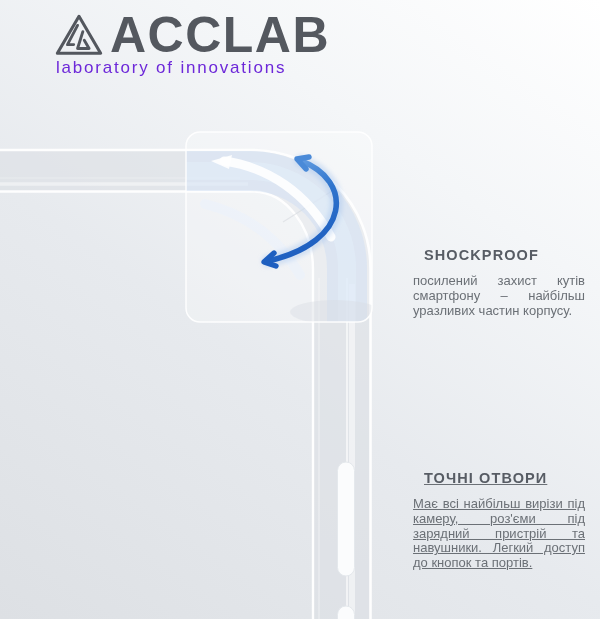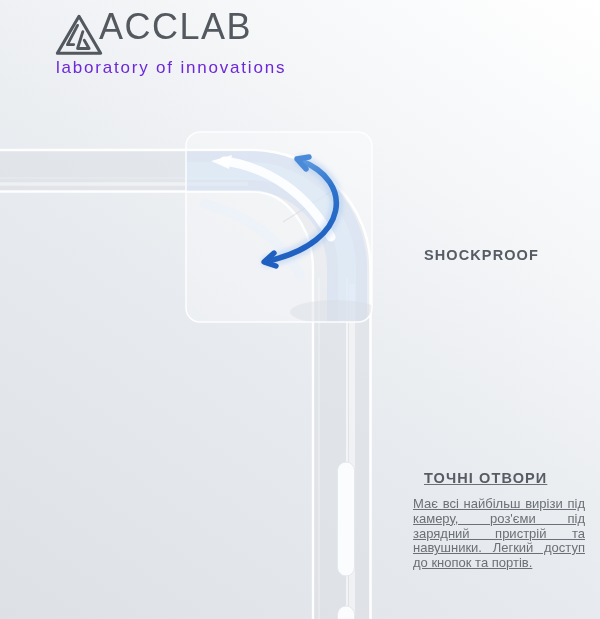--- a/index.html
+++ b/index.html
@@ -7,22 +7,22 @@
     width:600px;height:619px;overflow:hidden;position:relative;
     font-family:"Liberation Sans", sans-serif;
     background:linear-gradient(215deg,#ffffff 0%,#f4f6f8 28%,#e7eaee 58%,#dde0e4 100%);
   }
   .stage{position:absolute;inset:0;}
   .case-art{position:absolute;left:0;top:0;width:600px;height:619px;}
   
   .logo{position:absolute;left:54px;top:10px;width:260px;height:70px;}
   .logo-icon{position:absolute;left:0;top:2px;}
   .brand-name{
-    position:absolute;left:45px;top:-4px;
-    font-size:36px;font-weight:normal;letter-spacing:1.5px;color:#54585f;
+    position:absolute;left:56px;top:-4px;
+    font-size:50px;font-weight:bold;letter-spacing:1.5px;color:#54585f;
   }
   .brand-tagline{
     position:absolute;left:2px;top:48px;white-space:nowrap;
     font-size:17px;letter-spacing:1.8px;color:#6d28d9;
   }
   
   .feature{position:absolute;left:413px;width:172px;color:#6b7076;}
   .feature h2{
     margin:0 0 11px 11px;font-size:14.5px;font-weight:600;
     letter-spacing:1.1px;color:#575c64;
@@ -99,20 +99,21 @@
       <path d="M26 4 L48.5 42.5 L3.5 42.5 Z" fill="none" stroke="#53575e" stroke-width="3.2" stroke-linejoin="round"></path>
       <path d="M24.5 13.5 L14 33.5 H20.5" fill="none" stroke="#53575e" stroke-width="3" stroke-linejoin="round" stroke-linecap="round"></path>
       <path d="M30 20 L24.5 37.5 H36.5 L31.5 29" fill="none" stroke="#53575e" stroke-width="3" stroke-linejoin="round" stroke-linecap="round"></path>
     </svg>
     <div class="brand-name">ACCLAB</div>
     <div class="brand-tagline">laboratory of innovations</div>
   </header>
 
   <section class="feature feature-1">
     <h2>SHOCKPROOF</h2>
+    <p>посилений захист кутів смартфону – найбільш уразливих частин корпусу.</p>
   </section>
 
   <section class="feature feature-2">
     <h2>ТОЧНІ ОТВОРИ</h2>
     <p>Має всі найбільш вирізи під камеру, роз'єми під зарядний пристрій та навушники. Легкий доступ до кнопок та портів.</p>
   </section>
 
 </div>
 
 </body></html>

